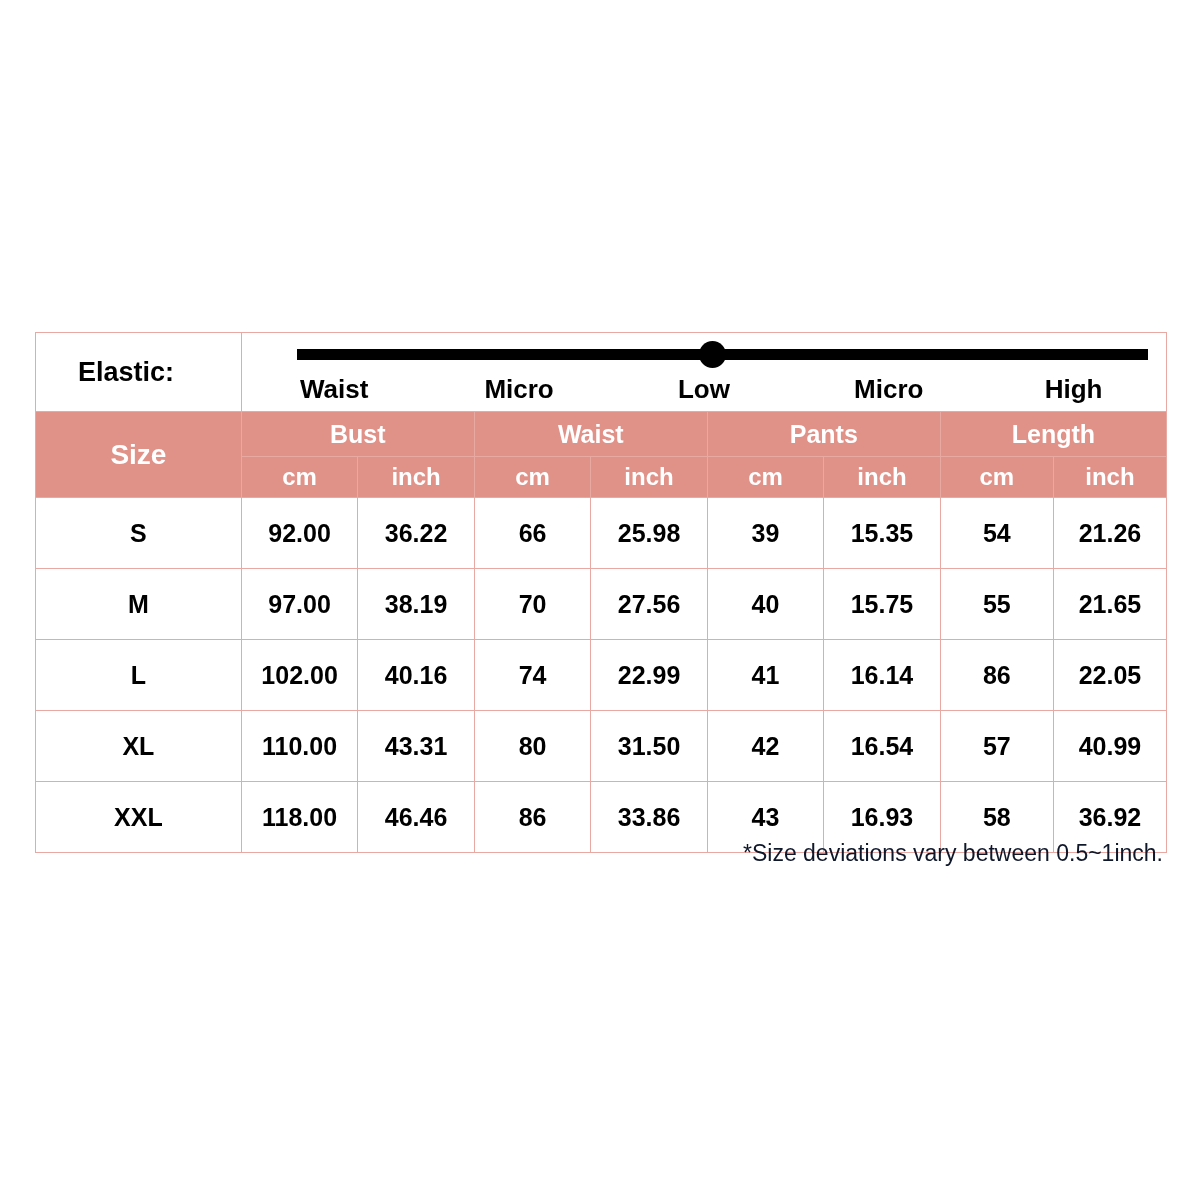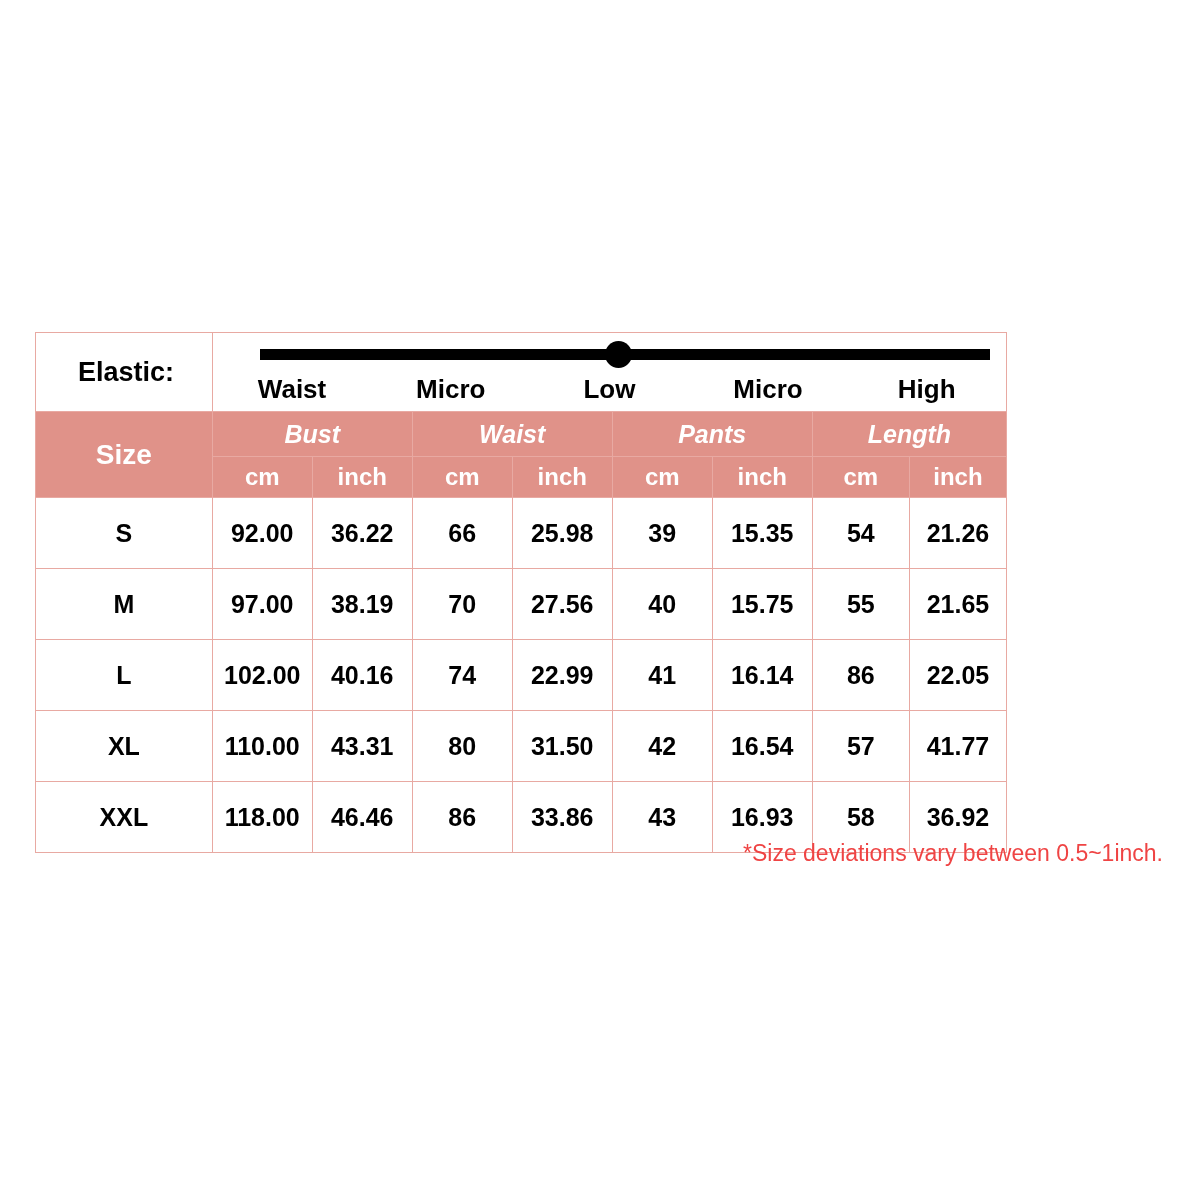--- a/index.html
+++ b/index.html
@@ -15,21 +15,21 @@
     position: absolute;
     left: 35px;
     top: 332px;
     width: 1132px;
     height: 500px;
   }
 
   table.size-table {
     border-collapse: collapse;
     table-layout: fixed;
-    width: 972px;
+    width: 1132px;
     border: 1px solid #e8a9a2;
     padding-left: 39px;
   }
 
   table.size-table td {
     border: 1px solid #e8a9a2;
     text-align: center;
     vertical-align: middle;
     color: #000;
     font-weight: bold;
@@ -88,21 +88,20 @@
   
   .pink {
     background: #e09289;
     color: #ffffff !important;
   }
 
   .group-head {
     font-size: 25px;
     height: 42px;
     color: #ffffff !important;
-    font-style: italic;
   }
 
   .unit-head {
     font-size: 24px;
     height: 38px;
     color: #ffffff !important;
   }
 
   .size-head {
     font-size: 28px;
@@ -118,21 +117,21 @@
 
   .size-cell {
     font-size: 28px;
   }
 
   .note {
     position: absolute;
     right: 32px;
     top: 838px;
     font-size: 23px;
-    color: #ef4444;
+    color: #0f172a;
     font-family: "Liberation Sans", sans-serif;
   }
 </style>
 </head>
 <body>
 
 <div id="chart-wrap">
   <table class="size-table">
     <colgroup>
       <col style="width:18.2%">
@@ -219,21 +218,21 @@
 
     <tr class="data-row">
       <td class="size-cell">XL</td>
       <td>110.00</td>
       <td>43.31</td>
       <td>80</td>
       <td>31.50</td>
       <td>42</td>
       <td>16.54</td>
       <td>57</td>
-      <td>41.77</td>
+      <td>40.99</td>
     </tr>
 
     <tr class="data-row">
       <td class="size-cell">XXL</td>
       <td>118.00</td>
       <td>46.46</td>
       <td>86</td>
       <td>33.86</td>
       <td>43</td>
       <td>16.93</td>

